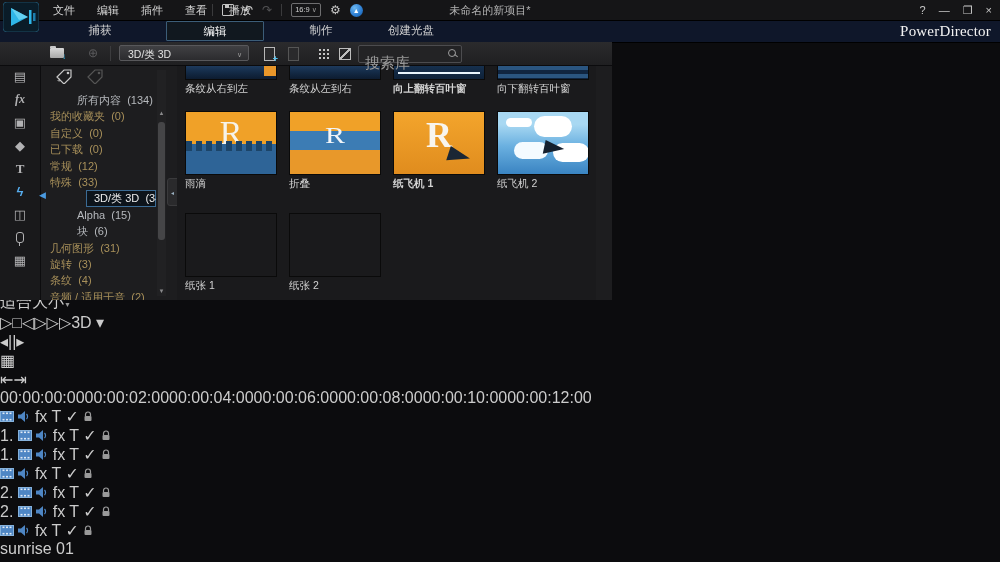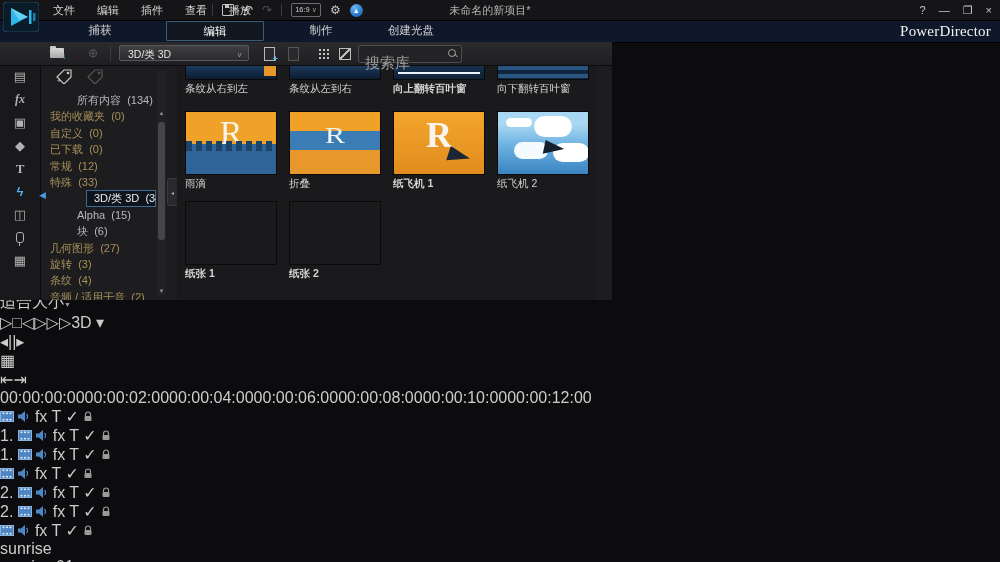--- a/index.html
+++ b/index.html
@@ -77,21 +77,21 @@
   .cat-scroll{position:absolute;left:157px;top:28px;width:9px;height:226px;background:#212123;}
   .cat-scroll .up{position:absolute;top:40px;left:0;width:9px;text-align:center;font-size:6px;color:#8a8a8c;}
   .cat-scroll .thumb{position:absolute;top:52px;left:1px;width:7px;height:118px;background:#454547;border-radius:3px;}
   .cat-scroll .down{position:absolute;top:218px;left:0;width:9px;text-align:center;font-size:6px;color:#8a8a8c;}
   .collapse-tab{position:absolute;left:167px;top:136px;width:9px;height:26px;background:#2a2a2c;border:1px solid #3a3a3c;border-radius:3px 0 0 3px;color:#9ab0c0;font-size:6px;display:flex;align-items:center;justify-content:center;}
 
   
   .thumbzone{position:absolute;left:177px;top:23px;width:419px;height:235px;background:#1a1a1c;overflow:hidden;}
   .trowlist{position:absolute;inset:0;}
   .cell{position:absolute;width:92px;cursor:pointer;}
-  .row0 .cell{top:0;} .row1 .cell{top:46px;} .row2 .cell{top:136px;font-weight:bold;}
+  .row0 .cell{top:0;} .row1 .cell{top:46px;} .row2 .cell{top:148px;}
   .cell:nth-of-type(1){left:8px;} .cell:nth-of-type(2){left:112px;}
   .cell:nth-of-type(3){left:216px;font-weight:bold;} .cell:nth-of-type(4){left:320px;}
   .pic{position:relative;width:92px;height:64px;border:1px solid #0a0a0a;box-sizing:border-box;overflow:hidden;}
   .row0 .pic{height:15px;}
   .lbl{width:92px;font-size:10.5px;color:#d2d2d2;margin-top:2px;white-space:nowrap;}
   .th-sA,.th-sB{background:linear-gradient(180deg,#1d3a5c,#122741 60%,#0d1c30);}
   .th-sA::after{content:"";position:absolute;right:0;top:0;width:12px;height:10px;background:#e8962a;}
   .th-blindU{background:linear-gradient(180deg,#16304e,#0e2138);}
   .th-blindU::after{content:"";position:absolute;left:4px;right:4px;top:6px;height:2px;background:#e8f4fc;}
   .th-blindD{background:repeating-linear-gradient(180deg,#2a5580 0 4px,#102540 4px 8px);}
@@ -344,21 +344,21 @@
         <div class="cat light">
           <span>Alpha</span>&nbsp;
           <span>(15)</span>
         </div>
         <div class="cat light">
           <span>块</span>&nbsp;
           <span>(6)</span>
         </div>
         <div class="cat gold">
           <span>几何图形</span>&nbsp;
-          <span>(27)</span>
+          <span>(31)</span>
         </div>
         <div class="cat gold">
           <span>旋转</span>&nbsp;
           <span>(3)</span>
         </div>
         <div class="cat gold">
           <span>条纹</span>&nbsp;
           <span>(4)</span>
         </div>
         <div class="cat gold">
@@ -660,24 +660,20 @@
             <svg class="ic-lock" width="10" height="11">
               <path d="M2.5 5 V3.5 a2.5 2.5 0 0 1 5 0 V5" stroke="#9a9a9a" fill="none" stroke-width="1.2"></path>
               <rect x="1.5" y="5" width="7" height="5" rx="1" fill="#9a9a9a"></rect>
             </svg>
           </div>
         </div>
       </div>
 
     <div class="clipslayer">
 
-    <div class="clip clipA" style="left: 93px; width: 328px;">
-          <span class="clip-thumb c-sunrise1"></span>
-          <span class="clip-name">sunrise</span>
-        </div>
         <div class="clip clipB" style="left: 421px; width: 200px;">
           <span class="clip-thumb c-sunrise2"></span>
           <span class="clip-name">sunrise 01</span>
         </div>
         <div class="clip trans" style="left: 293px; width: 128px;">
           <span class="clip-thumb c-trans"></span>
           <span class="clip-name"></span>
         </div>
       </div>
 

